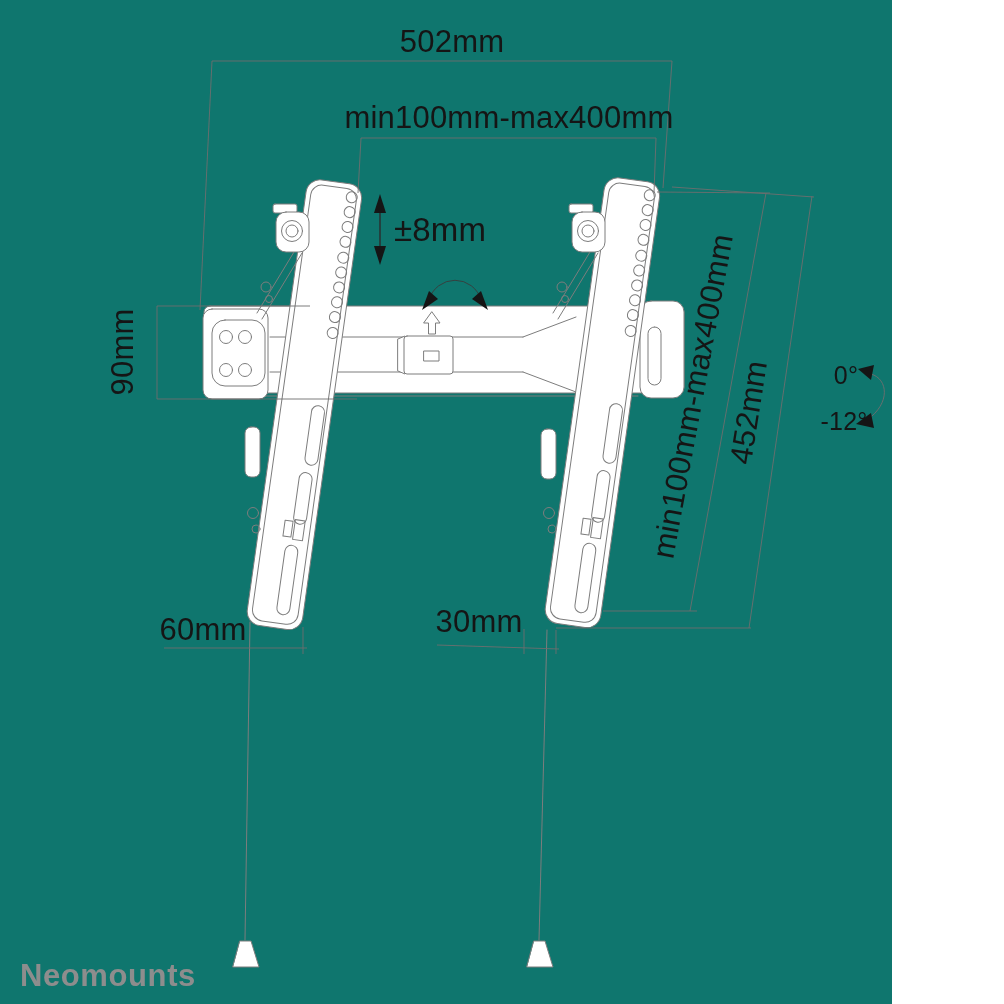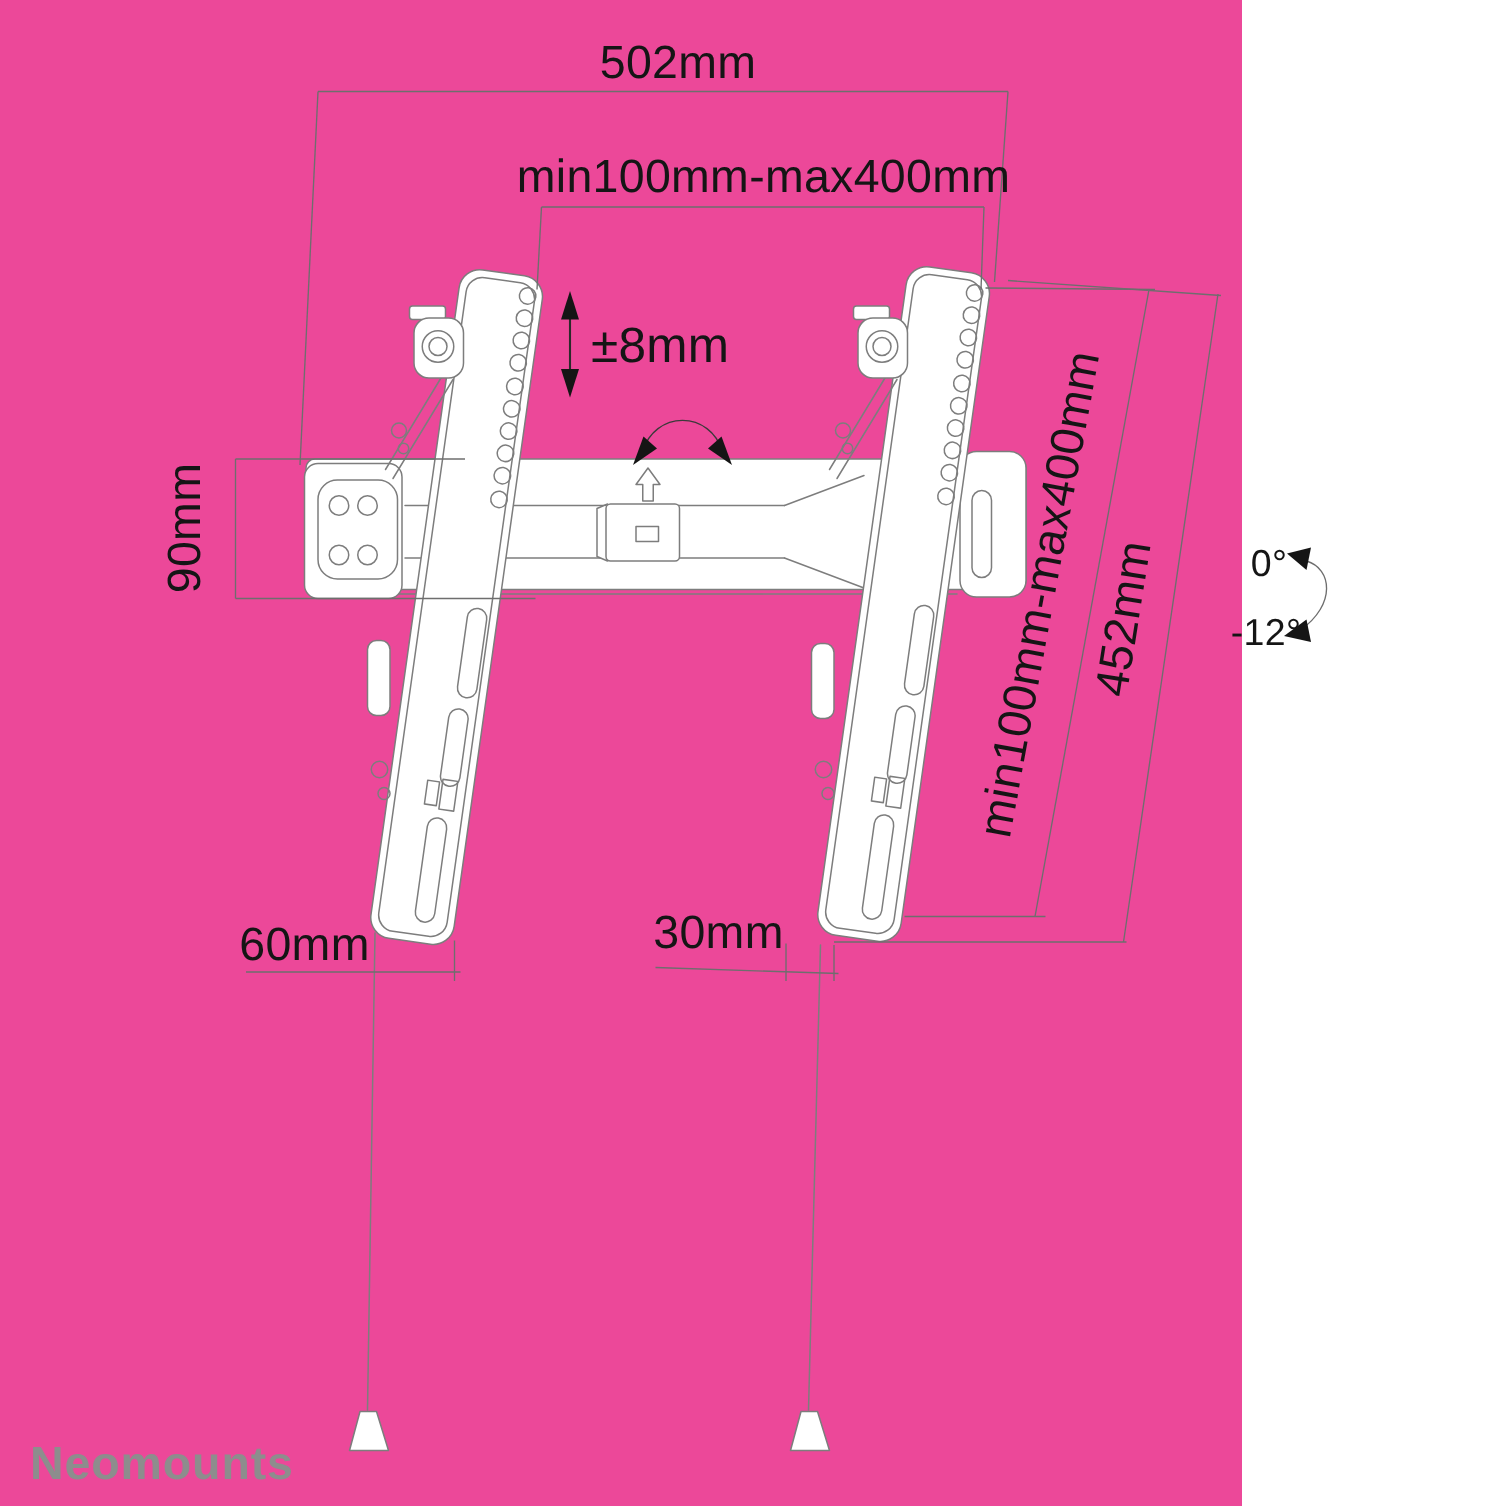--- a/index.html
+++ b/index.html
@@ -6,23 +6,23 @@
     margin: 0;
     padding: 0;
     background: #ffffff;
     width: 1004px;
     height: 1004px;
     overflow: hidden;
     font-family: "Liberation Sans", sans-serif;
   }
   .stage {
     position: relative;
-    width: 828px;
+    width: 892px;
     height: 1004px;
-    background: #ec4899;
+    background: #0f766e;
   }
   svg { display: block; }
   
   .draw {
     stroke: #7d7d7d;
     stroke-width: 1;
     fill: none;
     stroke-linecap: round;
     stroke-linejoin: round;
   }

